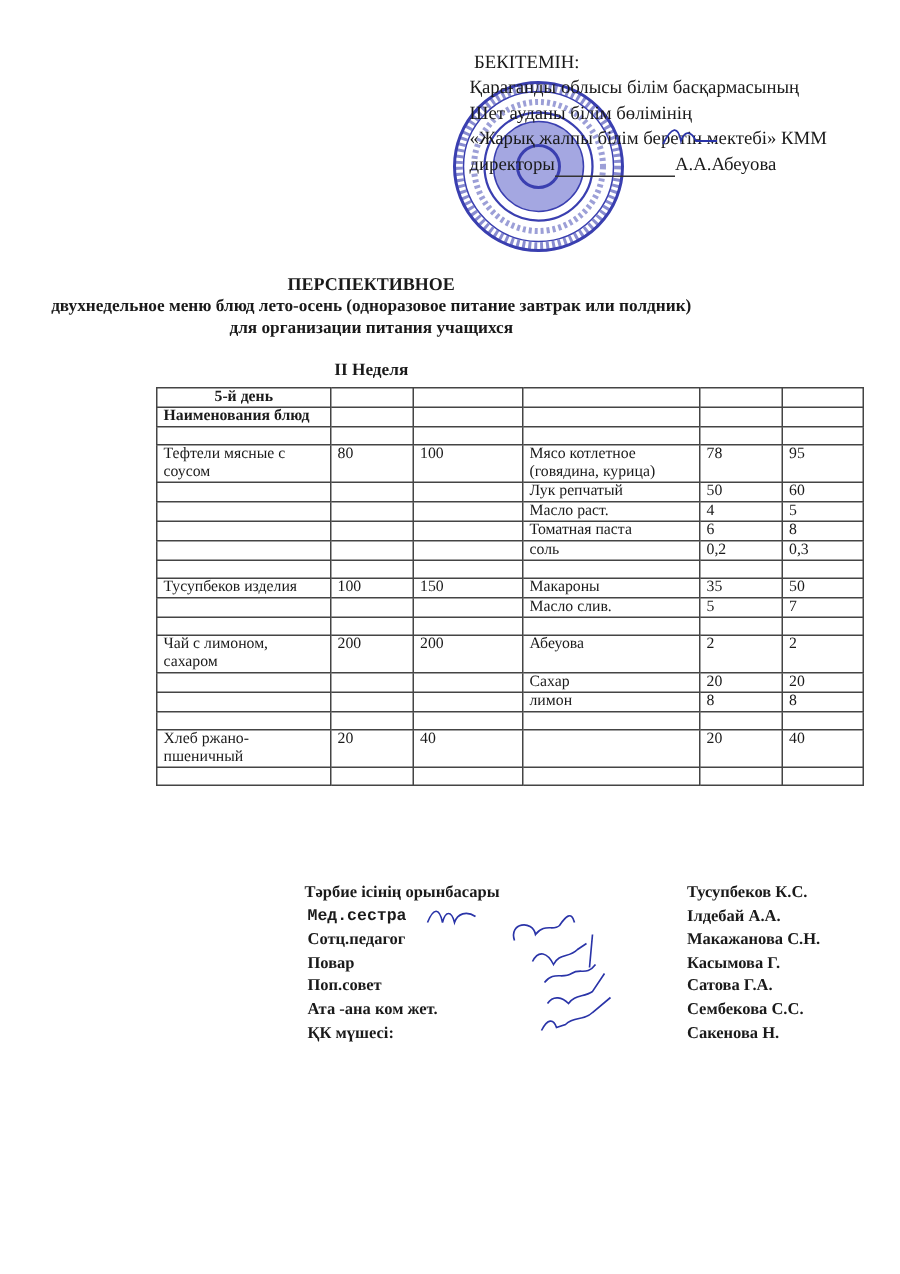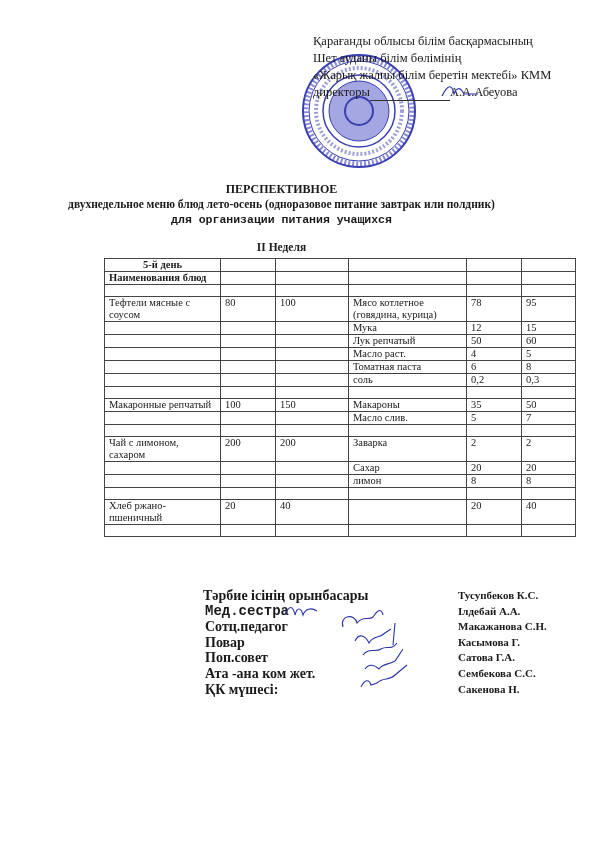--- a/index.html
+++ b/index.html
@@ -3,58 +3,59 @@
 <meta charset="utf-8">
 <style>
   html, body { margin:0; padding:0; }
   body { width:600px; height:849px; background:#ffffff; position:relative; overflow:hidden;
          font-family:"Liberation Serif", serif; color:#1a1a1a; }
   .approval { position:absolute; left:313px; top:33px; font-size:12.5px; line-height:17px; }
   .approval .line { white-space:nowrap; }
   .approval .head { padding-left:3px; }
   .sig-fill { display:inline-block; border-bottom:1px solid #333; vertical-align:bottom; }
   .stamp { position:absolute; left:300px; top:52px; width:118px; height:118px; }
-  .title { position:absolute; left:0; width:495px; text-align:center; font-weight:bold; font-size:11.5px;margin-left:34px; }
+  .title { position:absolute; left:0; width:495px; text-align:center; font-weight:bold; font-size:11.5px; }
   table.menu { position:absolute; left:104px; top:258px; border-collapse:collapse; font-size:10.5px; }
   table.menu td { border:1px solid #444; padding:0 4px; vertical-align:top; height:11px; line-height:12px; }
   td.bold { font-weight:bold; }
   td.center { text-align:center;margin-top:32px; }
-  .staff { position:absolute; left:203px; top:588px; font-weight:bold; font-size:14px; line-height:15.6px; }
+  .staff { position:absolute; left:203px; top:588px; font-weight:bold; font-size:11px; line-height:15.6px; }
   .names { position:absolute; left:458px; top:588px; font-weight:bold; font-size:11px; line-height:15.6px; }
   .sign { position:absolute; }
 </style>
 </head>
 <body>
 
 <svg class="stamp" viewBox="0 0 118 118">
   <circle cx="59" cy="59" r="56" fill="none" stroke="#3a3fb0" stroke-width="2"></circle>
   <circle cx="59" cy="59" r="50" fill="none" stroke="#3a3fb0" stroke-width="1"></circle>
   <circle cx="59" cy="59" r="36" fill="none" stroke="#3a3fb0" stroke-width="1.5"></circle>
   <circle cx="59" cy="59" r="30" fill="#5a5fc8" fill-opacity="0.55" stroke="#3a3fb0" stroke-width="1"></circle>
   <circle cx="59" cy="59" r="14" fill="none" stroke="#3a3fb0" stroke-width="2"></circle>
   <circle cx="59" cy="59" r="53" fill="none" stroke="#3a3fb0" stroke-width="5" stroke-dasharray="2 2" opacity="0.6"></circle>
   <circle cx="59" cy="59" r="43" fill="none" stroke="#3a3fb0" stroke-width="4" stroke-dasharray="2 2" opacity="0.5"></circle>
 </svg>
 
 <div class="approval">
+  <div class="line head">БЕКІТЕМІН:</div>
   <div class="line">Қарағанды облысы білім басқармасының</div>
   <div class="line">Шет ауданы білім бөлімінің</div>
   <div class="line">«Жарық жалпы білім беретін мектебі» КММ</div>
   <div class="line">
     <span>директоры</span><span class="sig-fill" style="width:80px;"></span><span>А.А.Абеуова</span>
   </div>
 </div>
 
 <svg class="sign" style="left:440px;top:82px;width:40px;height:18px;" viewBox="0 0 40 18">
   <path d="M2 14 C8 2, 12 2, 14 12 C16 6, 20 4, 24 12 L38 12" fill="none" stroke="#2a34a8" stroke-width="1.2"></path>
 </svg>
 
 <div class="title" style="top:182px;font-size:12px;">ПЕРСПЕКТИВНОЕ</div>
 <div class="title" style="top:198px;">двухнедельное меню блюд  лето-осень (одноразовое питание завтрак или полдник)</div>
-<div class="title" style="top:213px;font-family:Liberation Mono, monospace;">для организации питания учащихся</div>
+<div class="title" style="top:213px;">для организации питания учащихся</div>
 <div class="title" style="top:241px;">II Неделя</div>
 
 <table class="menu">
   <colgroup>
     <col style="width:116px">
       <col style="width:55px">
       <col style="width:73px">
     <col style="width:118px">
       <col style="width:55px">
       <col style="width:54px">
@@ -89,28 +90,20 @@
         <td>80</td>
         <td>100</td>
         <td>Мясо котлетное (говядина, курица)</td>
         <td>78</td>
         <td>95</td>
       </tr>
       <tr>
         <td></td>
         <td></td>
         <td></td>
-        <td>Мука</td>
-        <td>12</td>
-        <td>15</td>
-      </tr>
-      <tr>
-        <td></td>
-        <td></td>
-        <td></td>
         <td>Лук репчатый</td>
         <td>50</td>
         <td>60</td>
       </tr>
       <tr>
         <td></td>
         <td></td>
         <td></td>
         <td>Масло раст.</td>
         <td>4</td>
@@ -134,21 +127,21 @@
       </tr>
       <tr>
         <td></td>
         <td></td>
         <td></td>
         <td></td>
         <td></td>
         <td></td>
       </tr>
       <tr>
-        <td>Макаронные репчатый</td>
+        <td>Тусупбеков изделия</td>
         <td>100</td>
         <td>150</td>
         <td>Макароны</td>
         <td>35</td>
         <td>50</td>
       </tr>
       <tr>
         <td></td>
         <td></td>
         <td></td>
@@ -161,21 +154,21 @@
         <td></td>
         <td></td>
         <td></td>
         <td></td>
         <td></td>
       </tr>
       <tr>
         <td>Чай с лимоном, сахаром</td>
         <td>200</td>
         <td>200</td>
-        <td>Заварка</td>
+        <td>Абеуова</td>
         <td>2</td>
         <td>2</td>
       </tr>
       <tr>
         <td></td>
         <td></td>
         <td></td>
         <td>Сахар</td>
         <td>20</td>
         <td>20</td>

